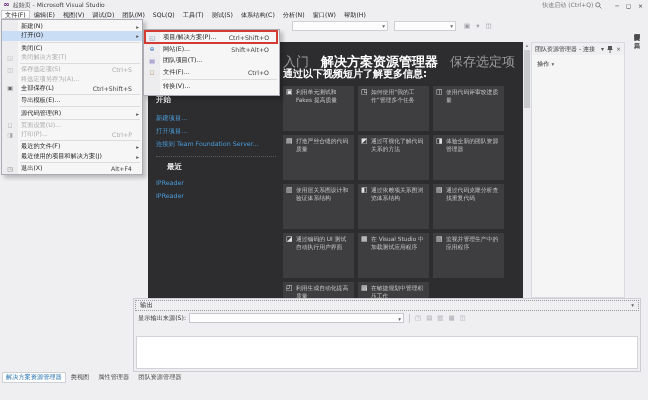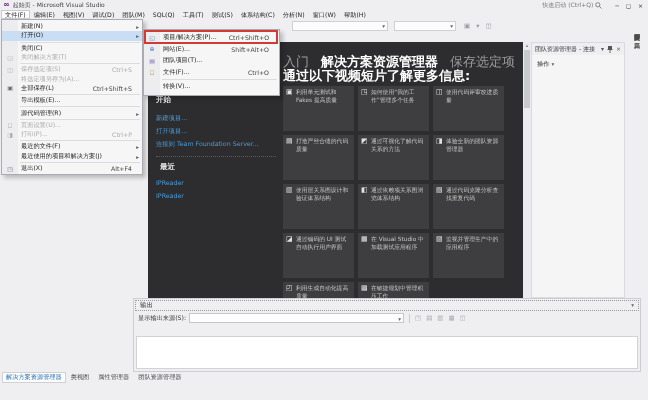--- a/index.html
+++ b/index.html
@@ -28,21 +28,21 @@
     display:flex;align-items:center;justify-content:flex-end;padding-right:2px;color:#999;font-size:5px}
   .tb-icons{position:absolute;left:464px;top:3px;color:#9A9AA2;font-size:6.5px;display:flex;gap:6px}
 
   
   .doc{left:148px;top:42px;width:375px;height:256px;background:#2D2D30;overflow:hidden}
   .dots{position:absolute;border-top:1px dotted #5A5A5E}
   .sp-h{position:absolute;font-size:7.5px;font-weight:bold;color:#E8E8E8}
   .sp-link{position:absolute;font-size:6.3px;color:#4B9CD8;white-space:nowrap}
   .sp-tabs{position:absolute;left:135px;top:11px;display:flex;gap:12px;font-size:13px;color:#9A9A9A}
   .sp-tab.sel{color:#FFF;font-weight:bold}
-  .sp-heading{position:absolute;left:135px;top:25px;font-size:13px;font-weight:bold;color:#FFF;white-space:nowrap}
+  .sp-heading{position:absolute;left:135px;top:25px;font-size:10px;font-weight:bold;color:#FFF;white-space:nowrap}
   .tilegrid{position:absolute;left:135px;top:44px;display:grid;
     grid-template-columns:repeat(3,71px);grid-auto-rows:45px;gap:4px}
   .tile{background:#3E3E40;padding:3px;display:flex;gap:2px;color:#C6C6C6;
     font-size:5.8px;line-height:1.35;overflow:hidden}
   .tile .ic{color:#E2E2E2;font-size:7px;flex:0 0 8px;line-height:1}
 
   
   .scrollstrip{left:523px;top:42px;width:8px;height:256px;background:#ECECF0}
   .sb-arrow{color:#8A8A92;font-size:5px;text-align:center;line-height:7px}
   .sb-thumb{position:absolute;left:1px;top:8px;width:6px;height:58px;background:#C9CACE}
@@ -156,21 +156,21 @@
       </div>
   </div>
 
   <div class="abs doc">
     <div class="dots" style="left:8px;top:47px;width:120px"></div>
     <div class="sp-h" style="left:8px;top:53px">开始</div>
     <div class="sp-link" style="left:8px;top:72px">新建项目...</div>
     <div class="sp-link" style="left:8px;top:85px">打开项目...</div>
     <div class="sp-link" style="left:8px;top:98px">连接到 Team Foundation Server...</div>
     <div class="dots" style="left:8px;top:114px;width:120px"></div>
-    <div class="sp-h" style="left:12px;top:120px">最近</div>
+    <div class="sp-h" style="left:19px;top:120px">最近</div>
     <div class="sp-link" style="left:8px;top:137px">IPReader</div>
     <div class="sp-link" style="left:8px;top:150px">IPReader</div>
 
     <div class="sp-tabs">
         <div class="sp-tab">入门</div>
         <div class="sp-tab sel">解决方案资源管理器</div>
         <div class="sp-tab">保存选定项</div>
       </div>
     <div class="sp-heading">通过以下视频短片了解更多信息:</div>
     <div class="tilegrid">

